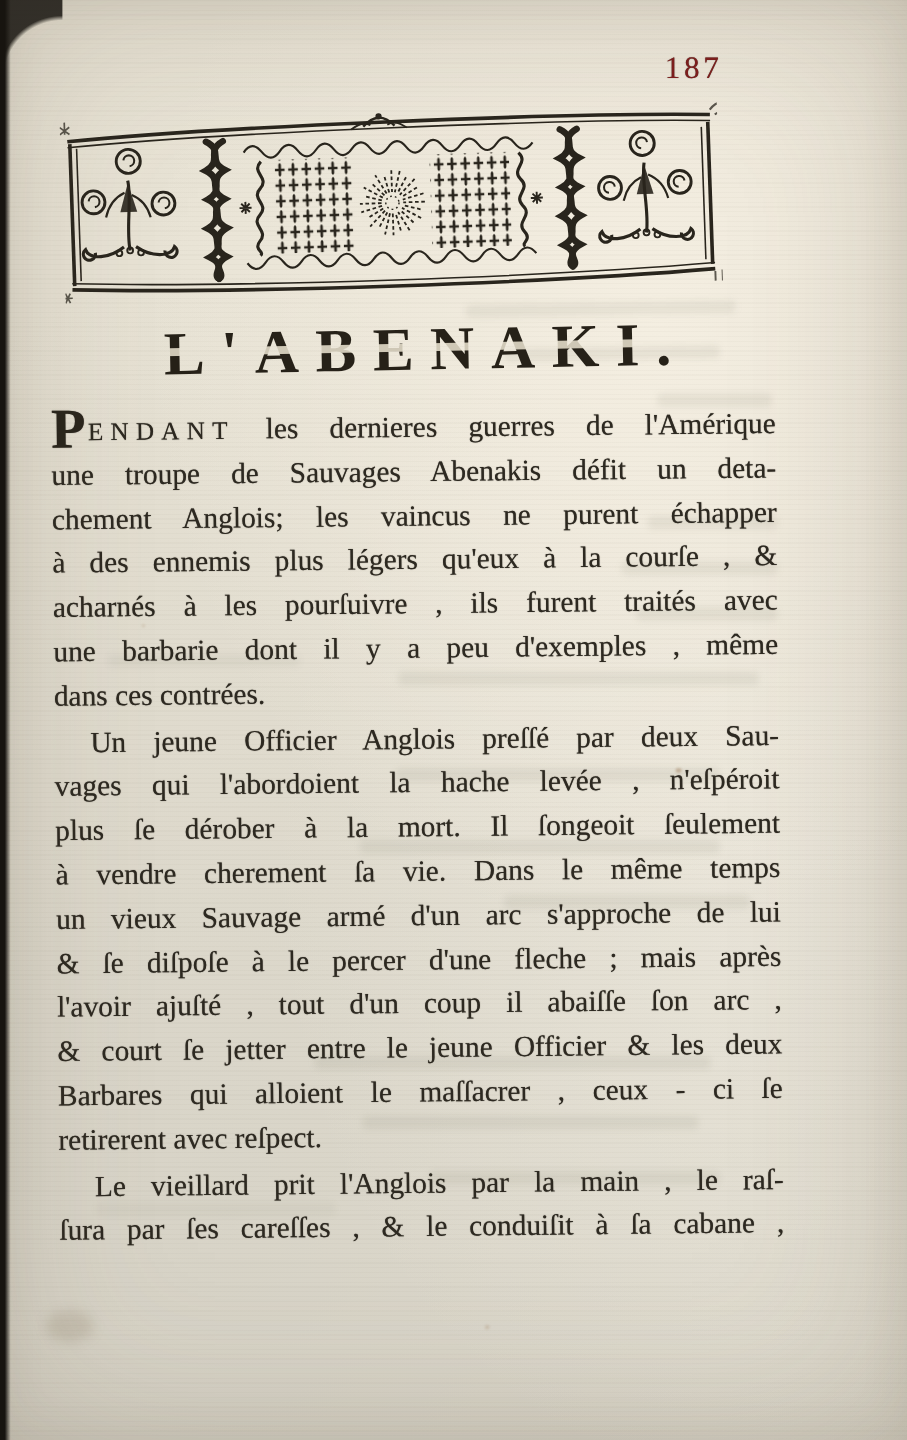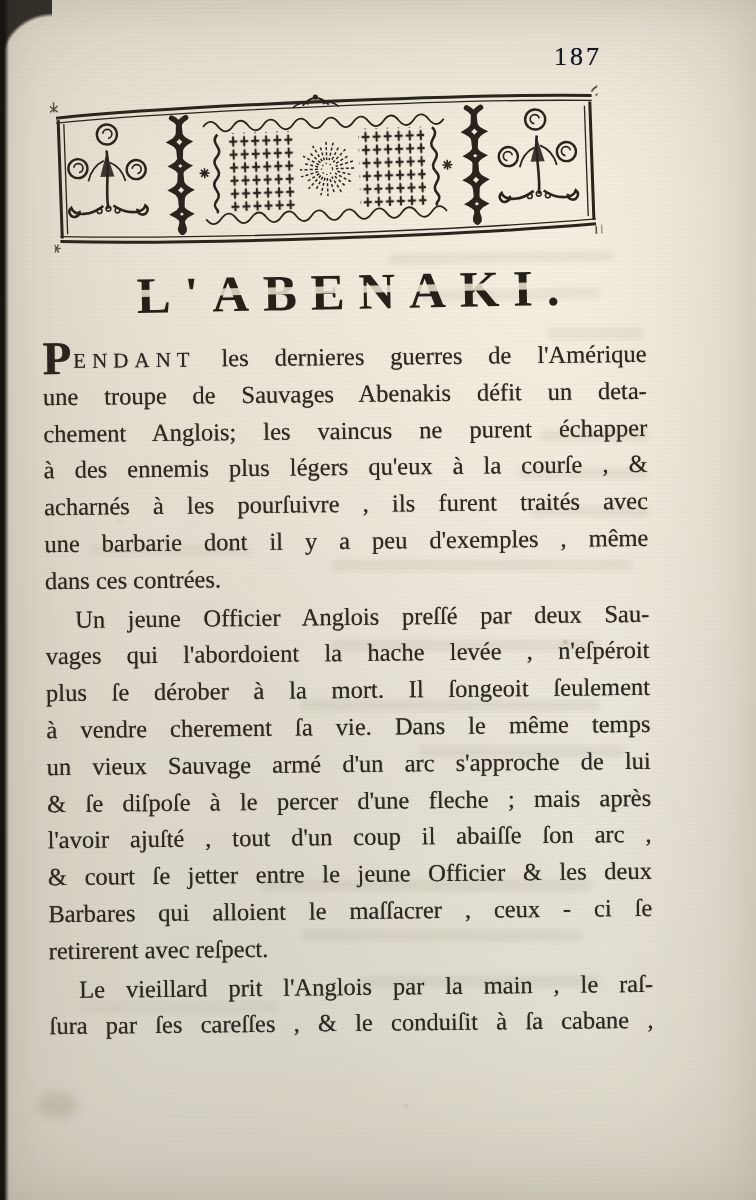--- a/index.html
+++ b/index.html
@@ -36,21 +36,21 @@
     position:absolute;left:38px;top:1092px;width:40px;height:26px;border-radius:50%;
     background:rgba(120,105,80,.18);filter:blur(5px);
   }
   .speck{position:absolute;border-radius:50%;background:rgba(150,112,74,.4);filter:blur(1px);}
 
   
   .ghost{position:absolute;height:11px;border-radius:4px;background:rgba(116,114,98,.10);filter:blur(2.5px);}
 
   .page-number{
     position:absolute;top:42px;left:548px;width:60px;text-align:center;
-    font-size:26px;letter-spacing:3px;color:#0f172a;
+    font-size:26px;letter-spacing:3px;color:#7f1d1d;
     text-shadow:0 0 .7px rgba(46,42,33,.8);
   }
 
   .headpiece{position:absolute;left:52px;top:92px;width:548px;height:154px;transform:rotate(-2deg);}
   .headpiece svg{display:block;width:100%;height:100%;}
 
   .chapter-title{
     position:absolute;left:46px;top:263px;width:604px;text-align:center;
     transform:rotate(-1.1deg);
   }

